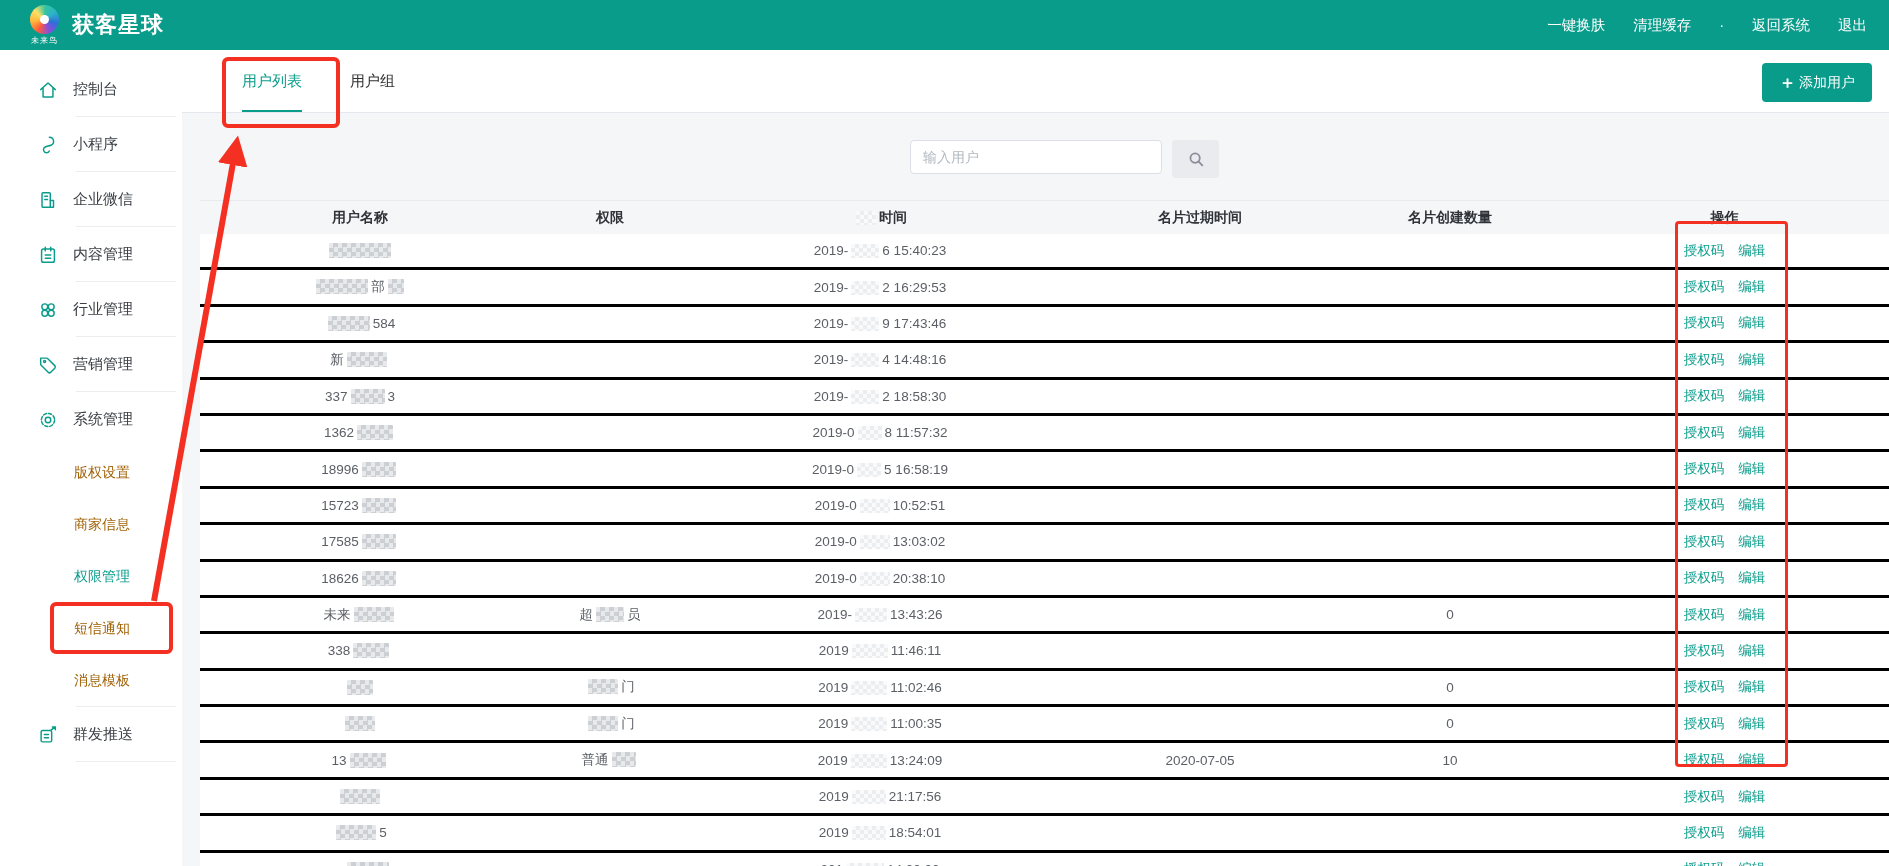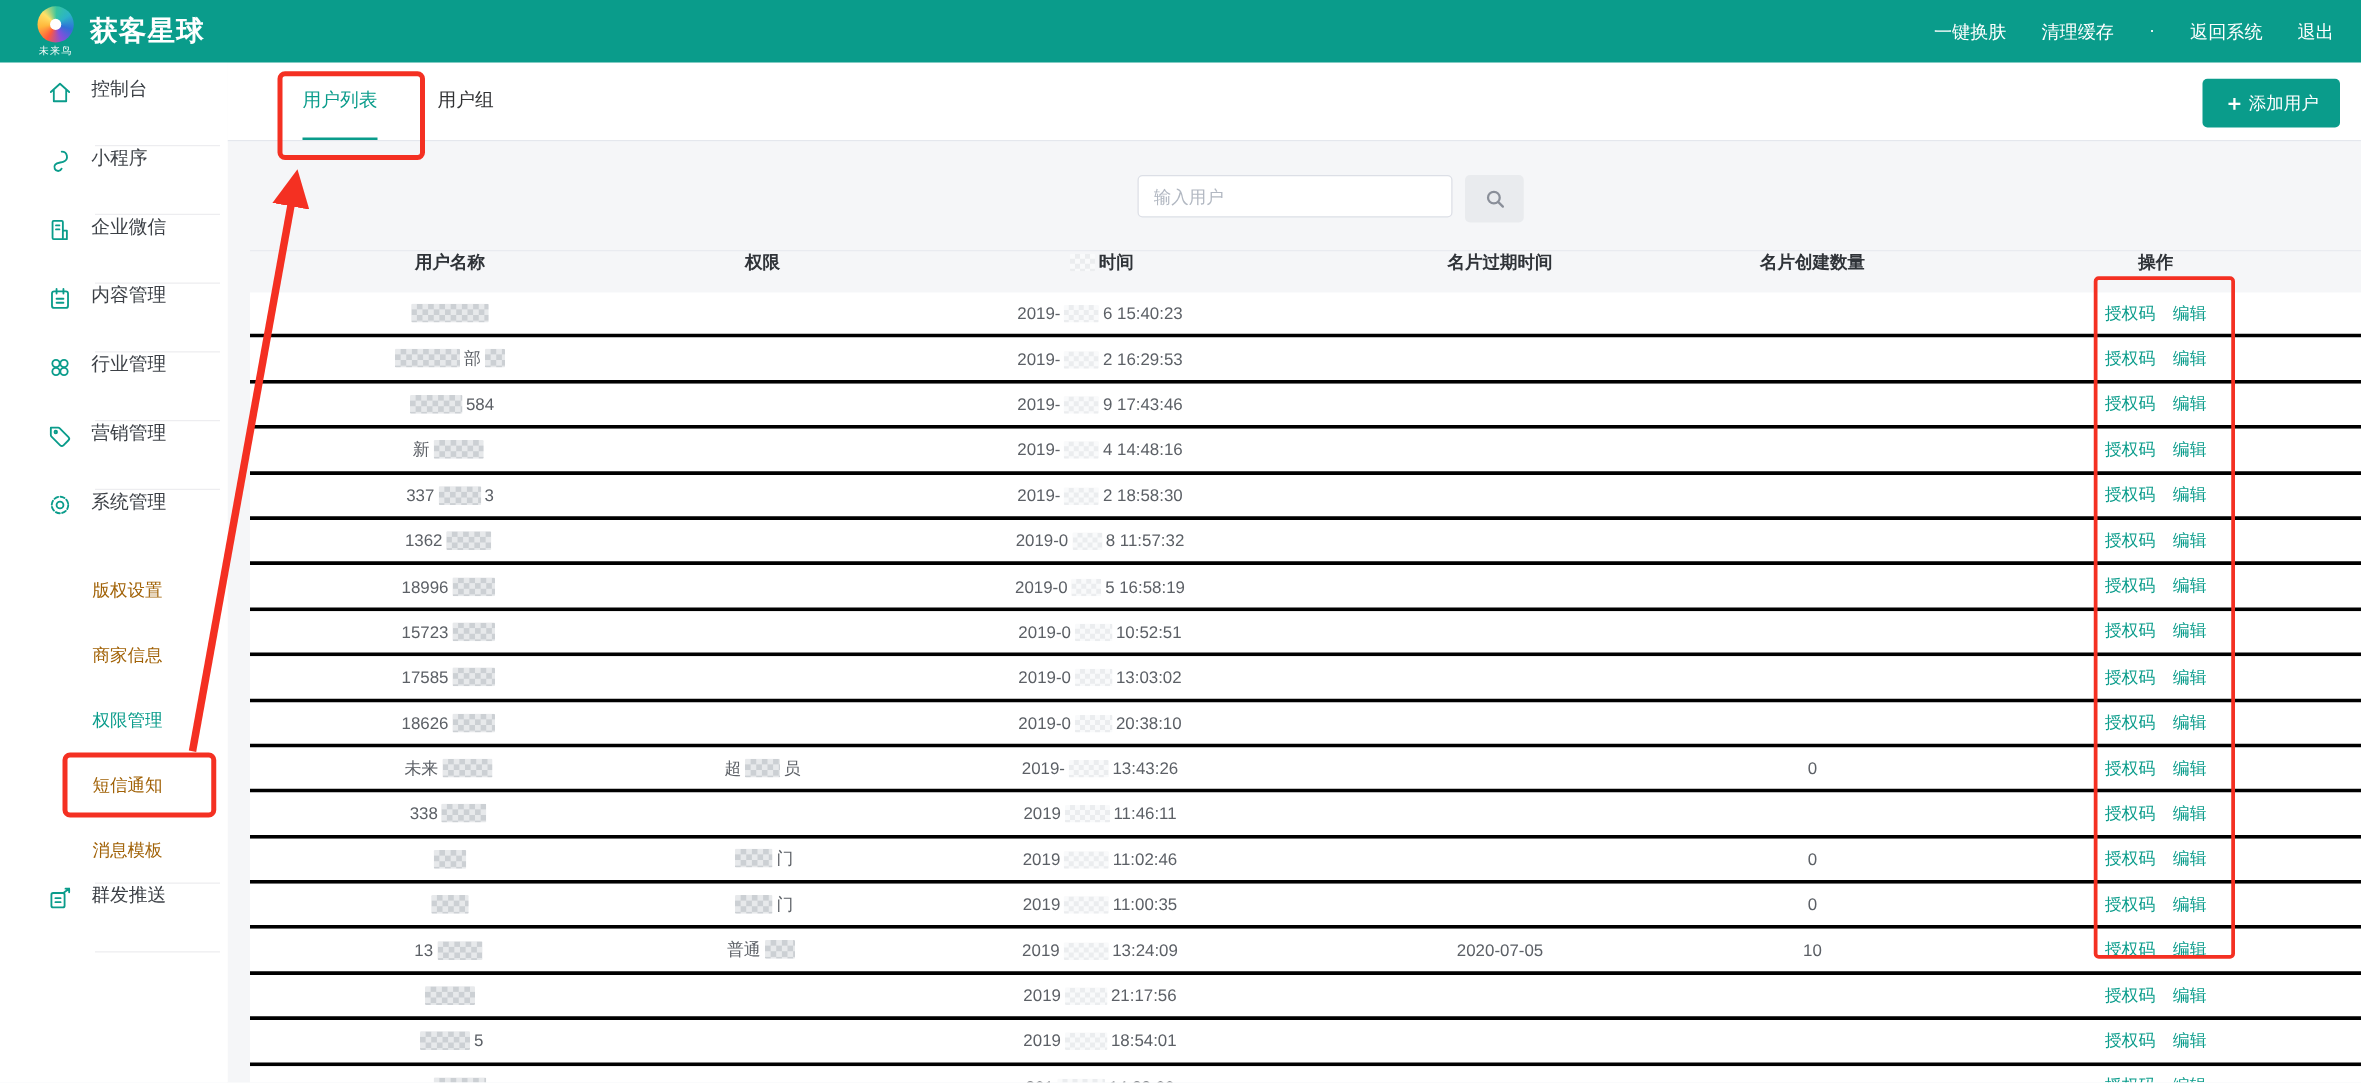--- a/index.html
+++ b/index.html
@@ -13,21 +13,21 @@
     background:conic-gradient(from 210deg,#ff5a3c,#ffb73c,#ffe066,#35c4a0,#2bb3c8,#2f6fd8,#8a4ddb,#ff5a3c);}
   .logo-circle::after{content:'';position:absolute;left:10px;top:10px;width:9px;height:9px;border-radius:50%;background:#fff;}
   .logo-sub{font-size:8px;color:#fff;margin-top:1px;letter-spacing:1px;}
   .app-title{color:#fff;font-size:22px;font-weight:700;margin-left:13px;letter-spacing:1px;}
   .topmenu{margin-left:auto;margin-right:22px;display:flex;align-items:center;gap:28px;
            color:#fff;font-size:14.5px;}
   .topmenu span{cursor:pointer;}
   
   .sidebar{position:absolute;left:0;top:50px;bottom:0;width:182px;background:#fff;padding-top:12px;
            box-sizing:border-box;z-index:2;}
-  .side-item{height:55px;display:flex;align-items:flex-start;padding-left:36px;font-size:15px;
+  .side-item{height:55px;display:flex;align-items:center;padding-left:36px;font-size:15px;
              color:#3c4046;position:relative;cursor:pointer;}
   .side-item .icn{width:24px;height:24px;margin-right:13px;display:flex;align-items:center;justify-content:center;}
   .side-item.hr::after,.side-sub.hr::after{content:'';position:absolute;left:76px;right:6px;bottom:0;
              border-bottom:1px solid #ededf0;}
   .side-sub{height:52px;display:flex;align-items:center;padding-left:74px;font-size:14px;
             color:#a16207;position:relative;cursor:pointer;}
   .side-sub.active{color:#0a9c8b;}
   
   .main{position:absolute;left:182px;top:50px;right:0;bottom:0;background:#f5f6f8;}
   .tabbar{height:62px;background:#fff;border-bottom:1px solid #e4e7ed;position:relative;}
@@ -41,21 +41,21 @@
   .add-btn .plus{font-size:17px;font-weight:700;margin-right:3px;}
   .mbody{position:absolute;left:0;right:0;top:62px;bottom:0;overflow:hidden;}
   .search-input{position:absolute;left:728px;top:28px;width:252px;height:34px;box-sizing:border-box;
                 border:1px solid #dcdfe6;border-radius:4px;padding:0 12px;font-size:14px;color:#606266;
                 background:#fff;outline:none;font-family:inherit;}
   .search-input::placeholder{color:#b2b8c2;}
   .search-btn{position:absolute;left:990px;top:28px;width:47px;height:38px;background:#e9ebee;border:none;
               border-radius:4px;display:flex;align-items:center;justify-content:center;cursor:pointer;}
   
   .table{position:absolute;left:18px;right:0;top:88px;bottom:-40px;}
-  .thead{display:flex;height:33px;border-top:1px solid #e9ebf0;font-family:Liberation Mono, monospace;}
+  .thead{display:flex;height:33px;align-items:center;border-top:1px solid #e9ebf0;font-family:Liberation Mono, monospace;}
   .tc{text-align:center;}
   .c0{width:320px;} .c1{width:180px;} .c2{width:360px;} .c3{width:280px;} .c4{width:220px;} .c5{flex:1;}
   .th{font-size:14px;font-weight:700;color:#2f3338;}
   .trow{display:flex;height:33.4px;align-items:center;background:#fff;border-bottom:3px solid #000000;
         font-size:13.5px;color:#5c6066;}
   .oplink{color:#0a9c8b;margin:0 7px;cursor:pointer;text-decoration:none;font-size:13.5px;}
   .blur{display:inline-block;height:15px;margin:0 3px;vertical-align:-3px;border-radius:1px;
         background:repeating-conic-gradient(#ccd0d4 0% 25%,#e7e9eb 0% 50%) 0 0/9px 9px;}
   .blur.light{height:14px;background:repeating-conic-gradient(#ebedef 0% 25%,#f9fafb 0% 50%) 0 0/8px 8px;}
   

